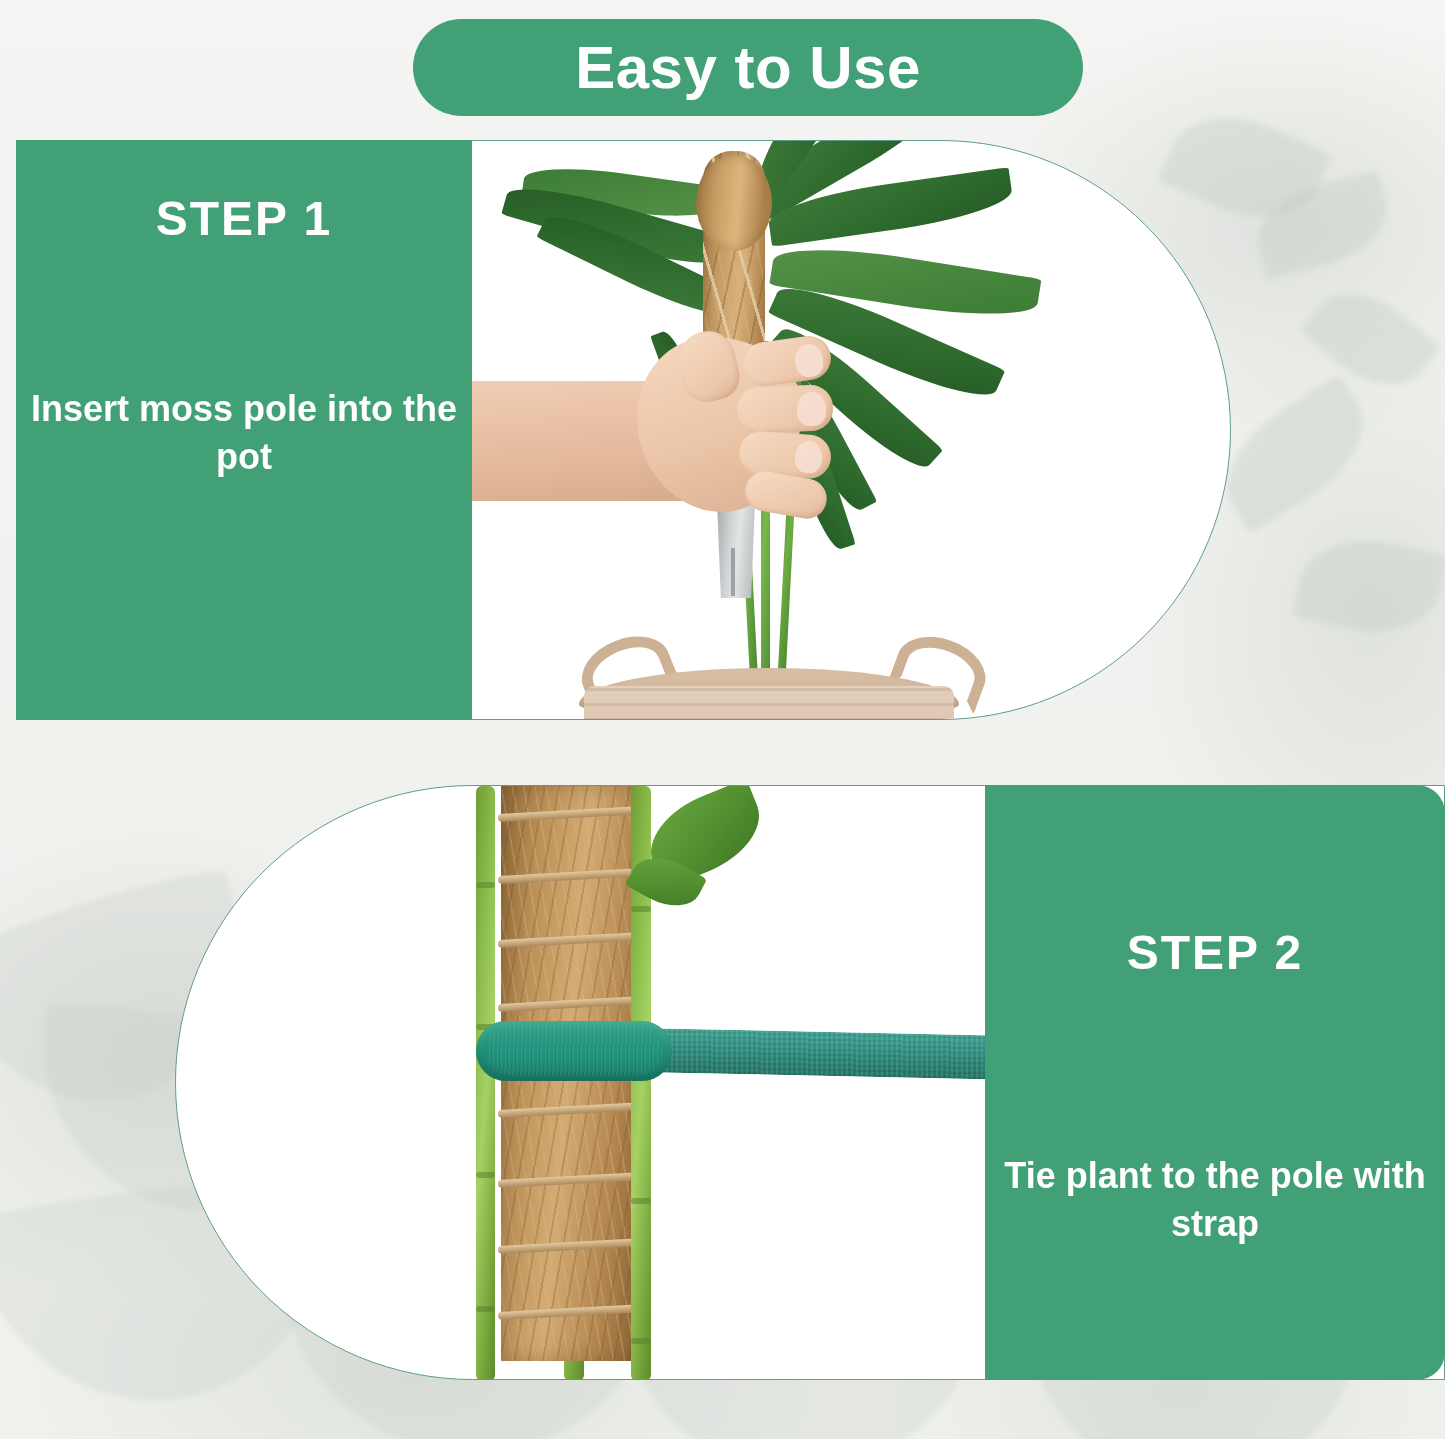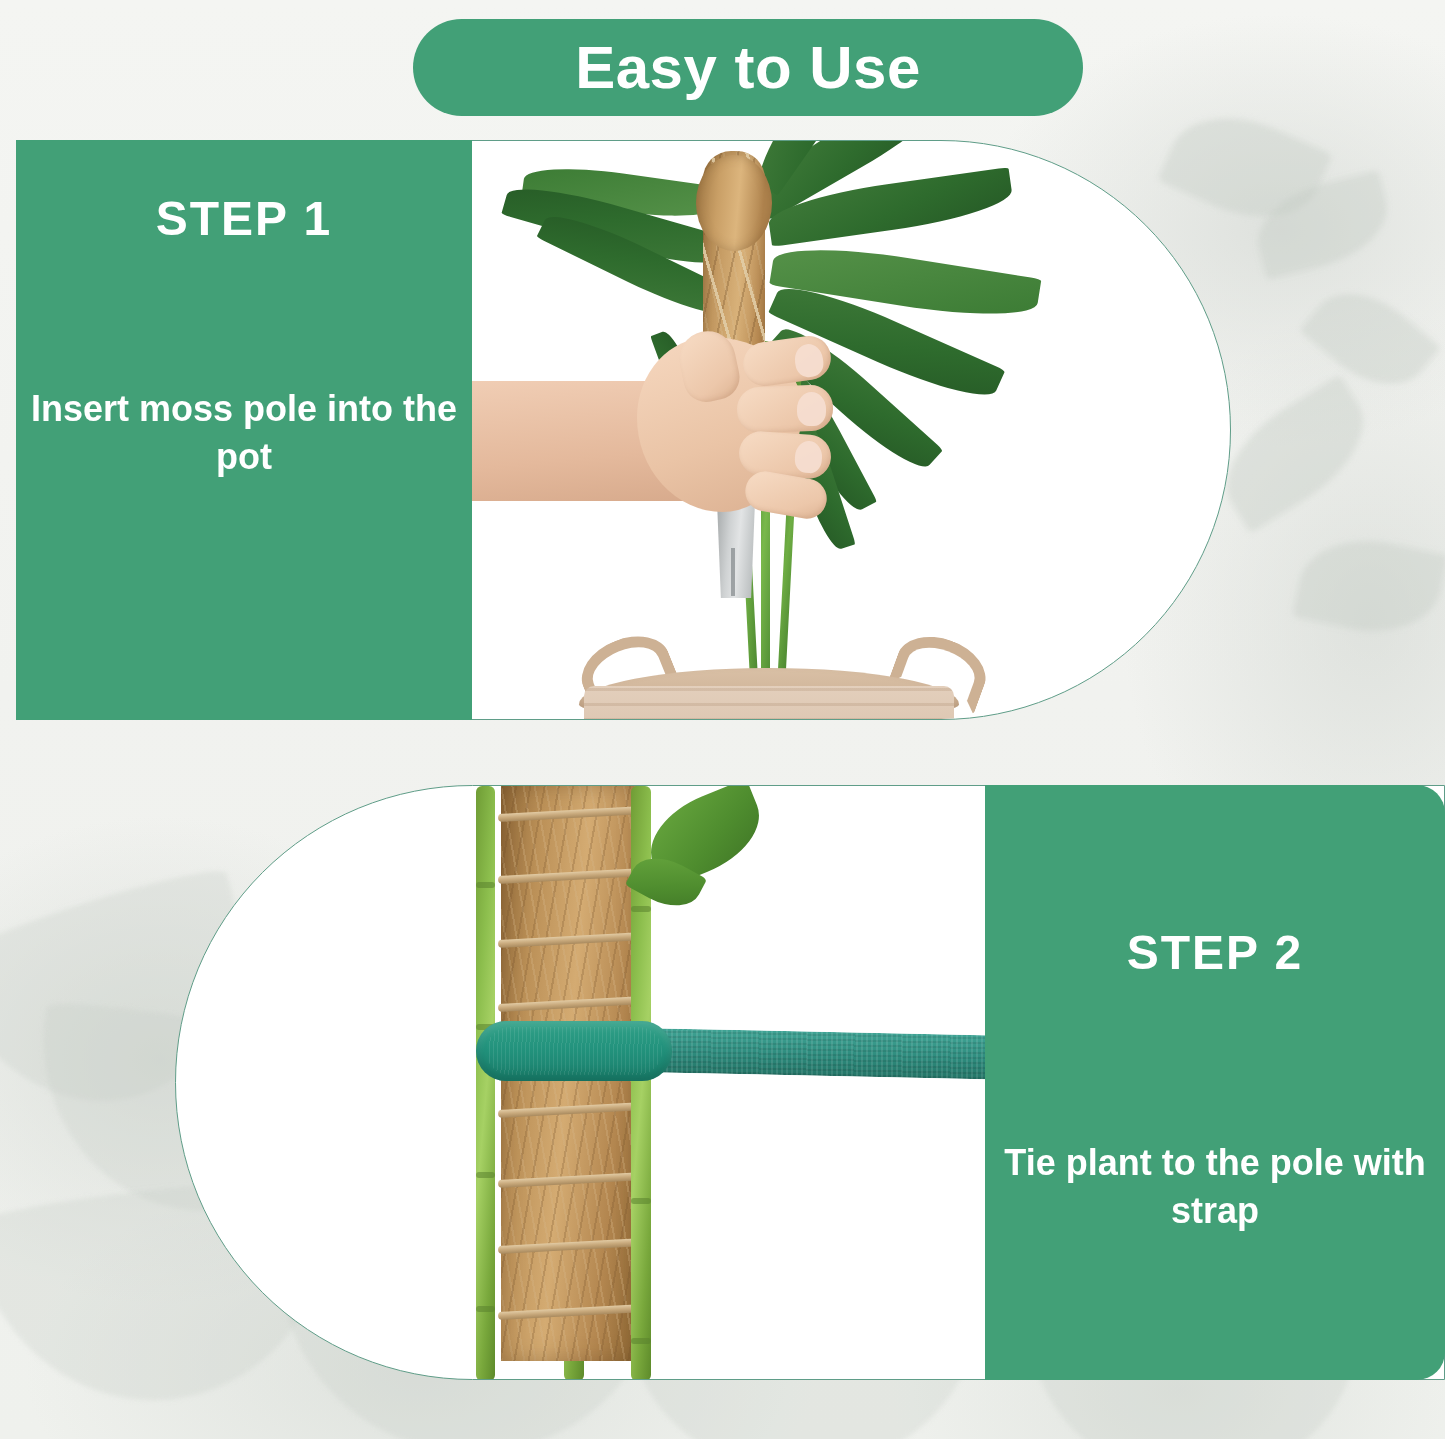--- a/index.html
+++ b/index.html
@@ -143,21 +143,21 @@
     position: absolute;
     width: 100%;
     text-align: center;
     color: #ffffff;
     font-size: 36px;
     font-weight: bold;
     line-height: 1.33;
     padding: 0 14px;
   }
   #step-1 .step-desc { top: 245px; }
-  #step-2 .step-desc { top: 354px; }
+  #step-2 .step-desc { top: 367px; }
 
   
   .s1-art { position: absolute; left: 0; top: 0; width: 1215px; height: 580px; }
 
   
   .s1-leaf {
     position: absolute;
     background: linear-gradient(160deg, #3f7a39 0%, #2e6b2d 55%, #265a26 100%);
     border-radius: 50% 4% 50% 4%;
     transform-origin: 0% 50%;

